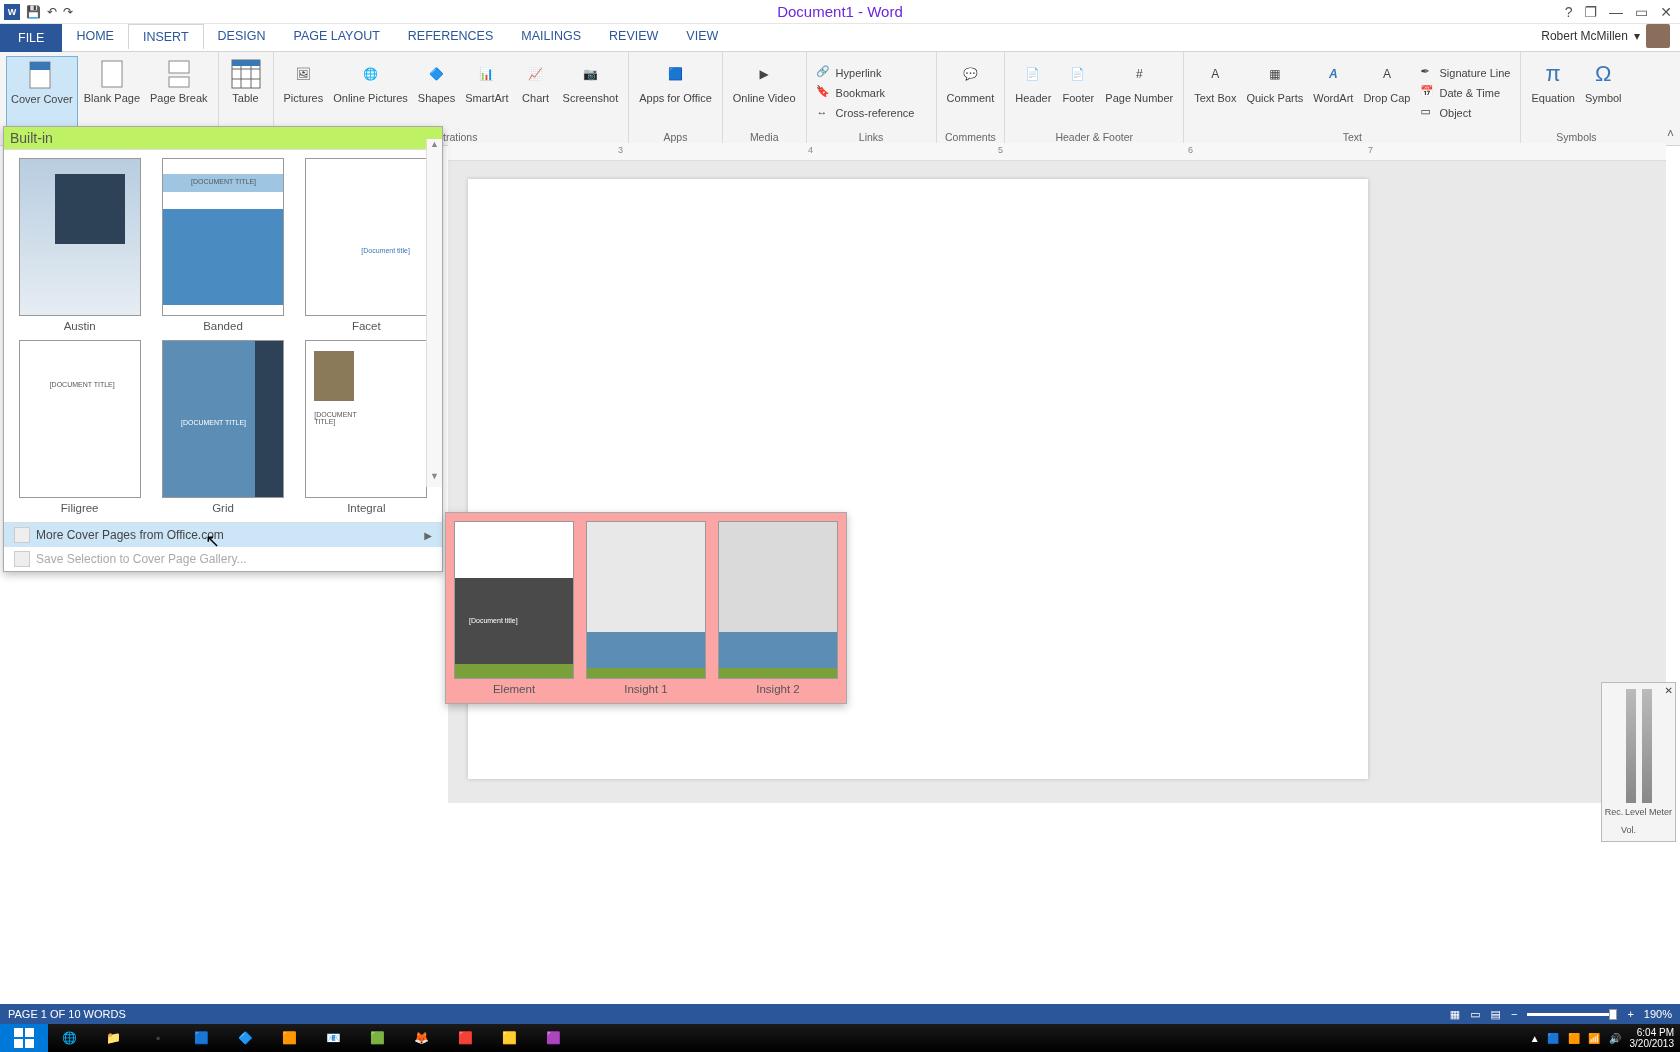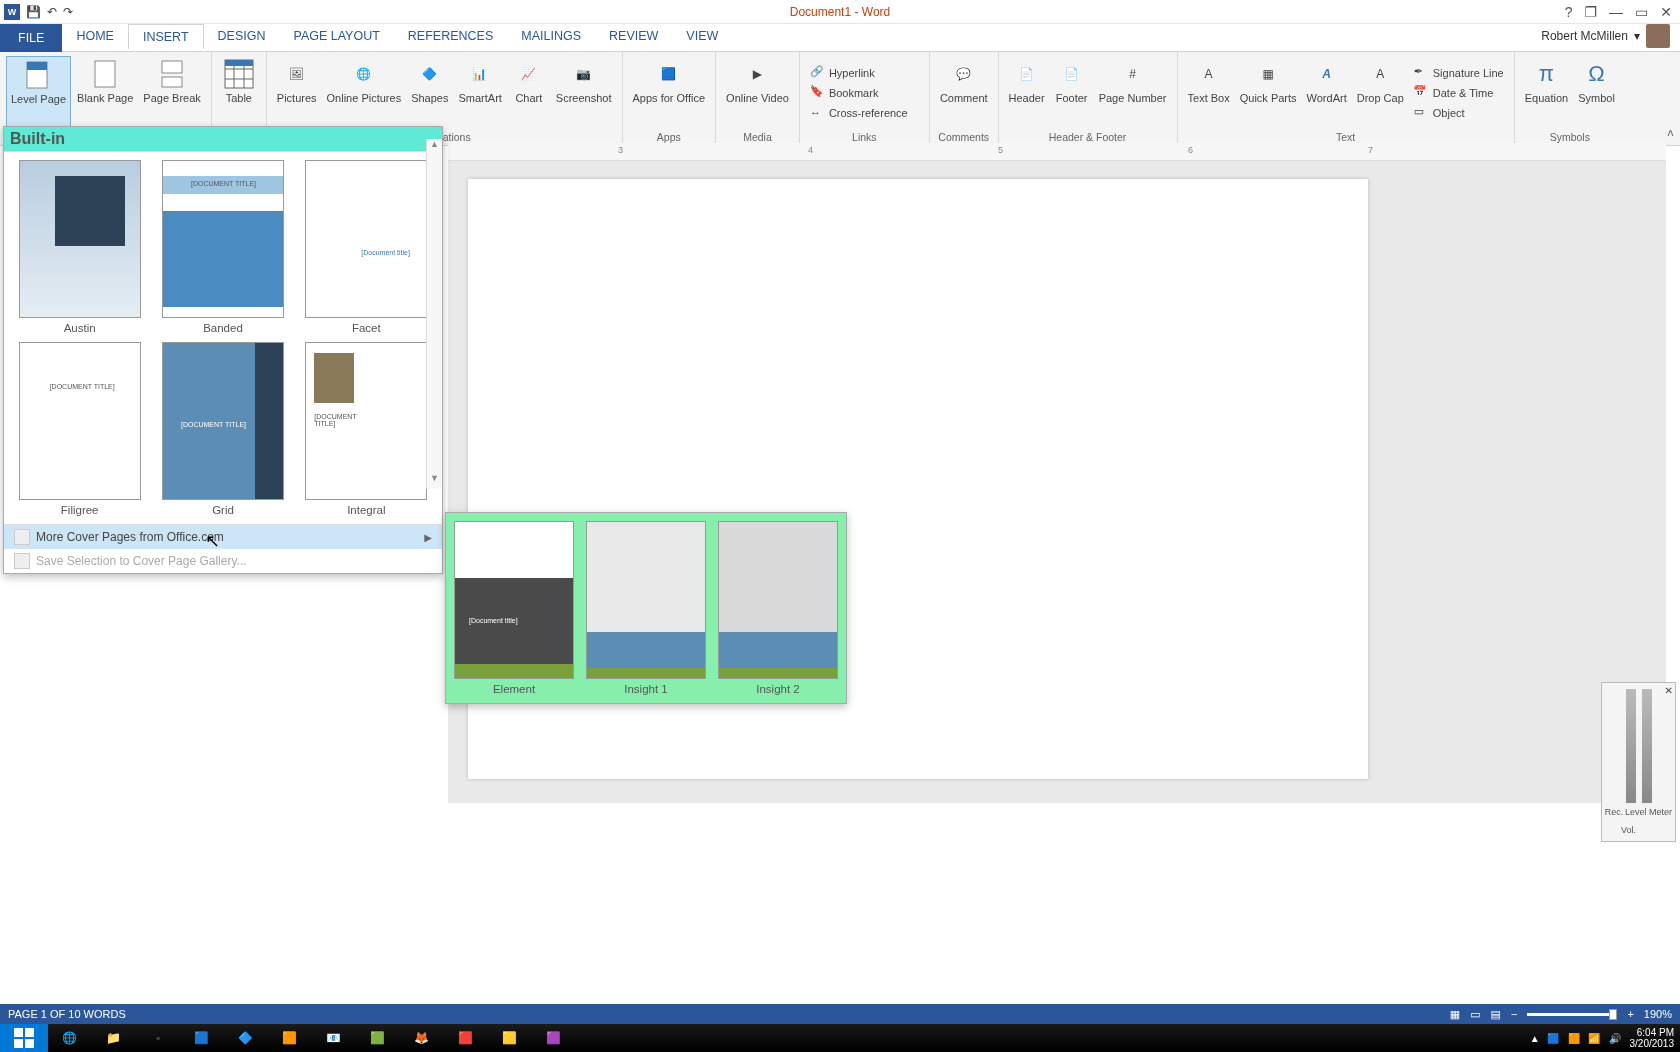--- a/index.html
+++ b/index.html
@@ -2,21 +2,21 @@
 <html><head>
 <meta charset="utf-8">
 <style>
 * { margin:0; padding:0; box-sizing:border-box; font-family:"Segoe UI",Tahoma,sans-serif; }
 body { width:1680px; height:1052px; background:#fff; overflow:hidden; position:relative; font-size:12px; color:#444; }
 
 
 .titlebar { height:24px; background:#fff; display:flex; align-items:center; position:relative; border-bottom:1px solid #e5e5e5; }
 .titlebar .qat { display:flex; gap:6px; padding-left:4px; align-items:center; }
 .titlebar .qat .app-icon { width:16px; height:16px; background:#2b579a; color:#fff; font-size:9px; font-weight:bold; display:flex; align-items:center; justify-content:center; }
-.titlebar .title-text { position:absolute; left:50%; transform:translateX(-50%); font-size:12px; color:#c2410c; }
+.titlebar .title-text { position:absolute; left:50%; transform:translateX(-50%); font-size:15px; color:#6d28d9; }
 .titlebar .win-controls { margin-left:auto; display:flex; gap:12px; padding-right:8px; color:#555; }
 .titlebar .win-controls span { cursor:pointer; font-size:14px; }
 
 
 .tabs { height:28px; background:#fff; display:flex; align-items:flex-start; border-bottom:1px solid #d4d4d4; }
 .tab { padding:5px 14px; font-size:12.5px; color:#2b579a; cursor:pointer; text-transform:uppercase; }
 .tab.file { background:#2b579a; color:#fff; padding:7px 18px; }
 .tab.active { background:#fff; border:1px solid #d4d4d4; border-bottom:none; color:#2b579a; }
 .user-area { margin-left:auto; display:flex; align-items:center; gap:6px; padding-right:10px; font-size:12px; color:#333; }
 .user-area .avatar { width:24px; height:24px; background:#8a6d5a; border-radius:2px; }
@@ -28,36 +28,36 @@
 .group-label { text-align:center; font-size:10.5px; color:#666; padding-top:2px; }
 .rbtn { display:flex; flex-direction:column; align-items:center; justify-content:flex-start; padding:2px 4px; cursor:pointer; min-width:42px; }
 .rbtn .ic { width:32px; height:32px; margin-bottom:2px; display:flex; align-items:center; justify-content:center; }
 .rbtn .lbl { font-size:11px; text-align:center; line-height:12px; color:#444; }
 .mini-btn { display:flex; align-items:center; gap:3px; padding:2px 4px; font-size:11px; cursor:pointer; }
 .mini-btn .ic { width:16px; height:16px; }
 .collapse-carat { position:absolute; right:6px; bottom:4px; font-size:12px; color:#666; cursor:pointer; }
 
 
 .gallery { position:absolute; left:3px; top:126px; width:440px; background:#fff; border:1px solid #aaa; box-shadow:0 3px 8px rgba(0,0,0,.25); z-index:10; }
-.gallery-header { font-size:16px; font-weight:bold; color:#555; background:#5eead4; padding:3px 6px; border-bottom:1px solid #ddd; }
+.gallery-header { font-size:14px; font-weight:normal; color:#555; background:#bef264; padding:3px 6px; border-bottom:1px solid #ddd; }
 .gallery-grid { display:grid; grid-template-columns:repeat(3,1fr); padding:8px; gap:8px; position:relative;}
 .gallery-item { display:flex; flex-direction:column; align-items:center; cursor:pointer; }
 .thumb { width:122px; height:158px; border:1px solid #999; background:#fff; position:relative; overflow:hidden; }
 .gallery-item .name { font-size:11.5px; color:#555; margin-top:4px; }
 .gallery-scroll { position:absolute; right:0; top:12px; bottom:84px; width:16px; background:#f7f7f7; border-left:1px solid #ddd;}
 .gallery-scroll .up,.gallery-scroll .down{height:16px;text-align:center;font-size:9px;color:#888;}
 .gallery-menu { border-top:1px solid #ddd; }
 .gallery-menu .menu-item { display:flex; align-items:center; gap:6px; padding:4px 10px; font-size:12px; cursor:pointer; position:relative;}
 .gallery-menu .menu-item.hover { background:#cde6f7; }
 .gallery-menu .menu-item.disabled { color:#aaa; }
 .gallery-menu .menu-item .ic { width:16px; height:16px; background:#eee; border:1px solid #ccc; }
 .gallery-menu .menu-item .arrow { margin-left:auto; font-size:10px; color:#666; }
 
 
-.flyout { position:absolute; left:445px; top:512px; background:#86efac; border:1px solid #aaa; box-shadow:0 3px 8px rgba(0,0,0,.25); padding:8px; z-index:11; }
+.flyout { position:absolute; left:445px; top:512px; background:#fca5a5; border:1px solid #aaa; box-shadow:0 3px 8px rgba(0,0,0,.25); padding:8px; z-index:11; }
 .flyout-grid { display:flex; gap:12px; }
 .flyout .gallery-item .thumb { width:120px; height:158px; }
 
 
 .doc-area { position:absolute; left:448px; top:143px; right:14px; height:660px; background:#e9e9e9; }
 .doc-area .ruler { height:18px; background:#f7f7f7; border-bottom:1px solid #ddd; position:relative; font-size:9px; color:#888;}
 .doc-area .ruler span { position:absolute; top:2px; }
 .doc-area .page { position:absolute; left:20px; top:36px; width:900px; height:600px; background:#fff; box-shadow:0 0 4px rgba(0,0,0,.2); }
 
 
@@ -145,21 +145,21 @@
 <div class="ribbon">
   <div class="group">
     <div class="group-row">
       <div class="rbtn" style="background:#cde6f7;border:1px solid #7ab0d8;">
         <div class="ic">
             <svg width="28" height="30">
               <rect x="2" y="2" width="20" height="26" fill="#fff" stroke="#888"></rect>
               <rect x="2" y="2" width="20" height="8" fill="#3a78b5"></rect>
             </svg>
           </div>
-        <div class="lbl">Level Page</div>
+        <div class="lbl">Cover Cover</div>
       </div>
       <div class="rbtn">
         <div class="ic">
             <svg width="24" height="30">
               <rect x="2" y="2" width="20" height="26" fill="#fff" stroke="#888"></rect>
             </svg>
           </div>
         <div class="lbl">Blank Page</div>
       </div>
       <div class="rbtn">

